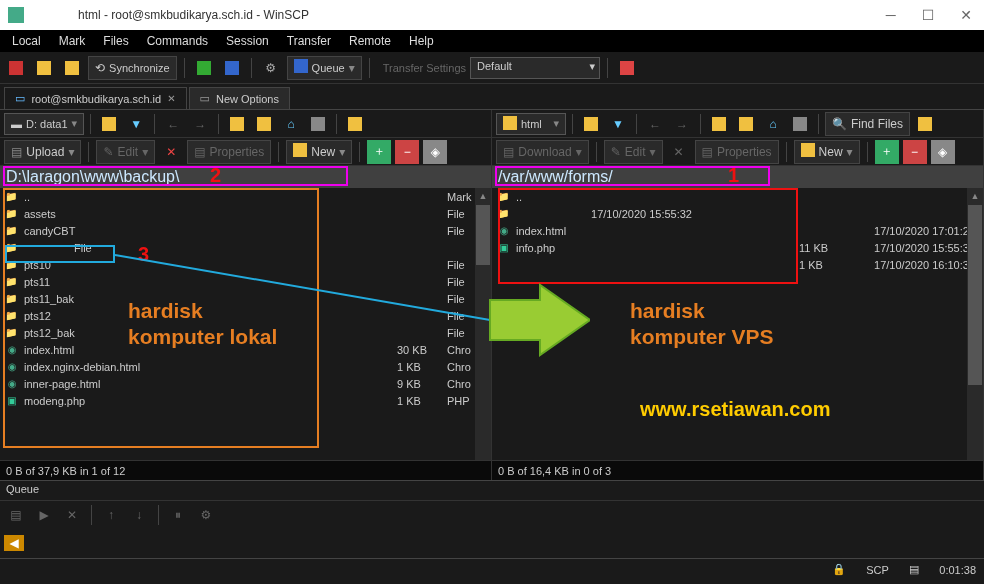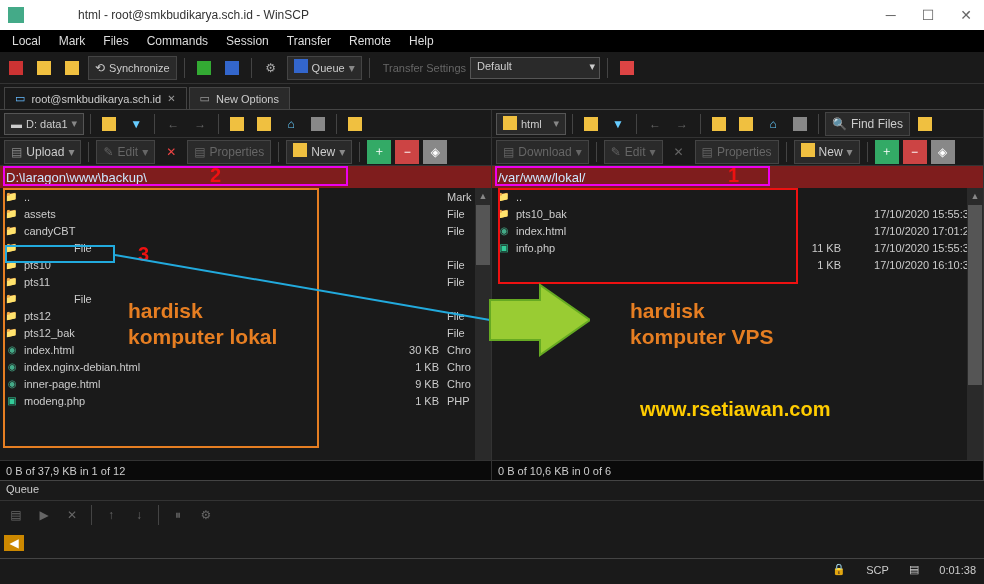--- a/index.html
+++ b/index.html
@@ -19,26 +19,26 @@
 .dropdown::after { content: '▾'; position: absolute; right: 4px; }
 .tabbar { height: 26px; background: #1a1a1a; display: flex; align-items: flex-end; padding: 0 4px; border-bottom: 1px solid #444; }
 .tab { background: #2a2a2a; color: #ccc; padding: 4px 10px; font-size: 11px; border: 1px solid #444; border-bottom: none; margin-right: 2px; display: flex; align-items: center; gap: 6px; cursor: pointer; }
 .tab.active { background: #1a1a1a; }
 .tab .close { color: #999; font-size: 10px; }
 .panels { display: flex; height: 370px; }
 .panel { flex: 1; display: flex; flex-direction: column; border-right: 1px solid #333; overflow: hidden; position: relative; }
 .panel-toolbar { height: 28px; background: #1a1a1a; display: flex; align-items: center; padding: 0 4px; gap: 3px; border-bottom: 1px solid #333; }
 .panel-toolbar2 { height: 28px; background: #1a1a1a; display: flex; align-items: center; padding: 0 4px; gap: 4px; border-bottom: 1px solid #333; color: #999; font-size: 11px; }
 .drive-sel { background: #2a2a2a; border: 1px solid #555; color: #ccc; padding: 2px 6px; font-size: 11px; height: 22px; min-width: 70px; display: flex; align-items: center; gap: 4px; }
-.pathbar { height: 22px; background: #7f1d1d; color: #cce8ff; font-size: 13px; padding: 3px 6px; display: flex; align-items: center; }
+.pathbar { height: 22px; background: #404040; color: #cce8ff; font-size: 16px; padding: 3px 6px; display: flex; align-items: center; }
 .filelist { flex: 1; background: #1a1a1a; overflow: hidden; position: relative; }
 .filerow { display: flex; align-items: center; color: #ccc; font-size: 11px; padding: 1px 4px; height: 17px; cursor: pointer; }
 .ficon { width: 16px; height: 14px; margin-right: 4px; display: inline-flex; align-items: center; justify-content: center; font-size: 10px; }
 .fname { flex: 1; white-space: nowrap; overflow: hidden; }
-.fsize { width: 50px; text-align: right; padding-right: 8px; }
+.fsize { width: 50px; text-align: left; padding-right: 8px; }
 .ftype { width: 40px; overflow: hidden; }
 .fdate { width: 130px; text-align: right; padding-right: 4px; }
 .folder-icon { color: #f0c040; }
 .chrome-icon { color: #4a8; }
 .vscode-icon { color: #3c9; }
 .panel-status { height: 20px; background: #0a0a0a; border-top: 1px solid #333; color: #ccc; font-size: 11px; padding: 2px 6px; display: flex; align-items: center; }
 .queue-section { height: 78px; background: #1a1a1a; border-top: 1px solid #444; }
 .queue-header { height: 20px; color: #ccc; font-size: 11px; padding: 2px 6px; border-bottom: 1px solid #333; }
 .queue-toolbar { height: 28px; display: flex; align-items: center; padding: 0 4px; gap: 4px; background: #1a1a1a; }
 .queue-body { height: 28px; background: #1a1a1a; display:flex; align-items:center; padding:0 4px; }
@@ -230,20 +230,21 @@
             <span class="ftype">File</span>
           </div>
           <div class="filerow">
             <span class="ficon folder-icon">📁</span>
             <span class="fname">pts11</span>
             <span class="fsize"></span>
             <span class="ftype">File</span>
           </div>
           <div class="filerow">
             <span class="ficon folder-icon">📁</span>
+            <span class="fname">pts11_bak</span>
             <span class="fsize"></span>
             <span class="ftype">File</span>
           </div>
           <div class="filerow">
             <span class="ficon folder-icon">📁</span>
             <span class="fname">pts12</span>
             <span class="fsize"></span>
             <span class="ftype">File</span>
           </div>
           <div class="filerow">
@@ -344,33 +345,32 @@
         <span><span class="icon-sq folder"></span></span>
         <span>New</span> 
           <span style="color:#888">▾</span>
       </span>
       <span class="sep"></span>
       <span class="tbtn" style="background:#3a6;color:#fff">＋</span>
       <span class="tbtn" style="background:#c44;color:#fff">−</span>
       <span class="tbtn" style="background:#888;color:#fff">◈</span>
     </div>
     <div class="pathbar">
-        <span>/var/www/lokal/</span>
+        <span>/var/www/forms/</span>
       </div>
     <div class="filelist">
       <div id="remote-rows">
           <div class="filerow">
             <span class="ficon folder-icon">📁</span>
             <span class="fname">..</span>
             <span class="fsize"></span>
             <span class="fdate"></span>
           </div>
           <div class="filerow">
             <span class="ficon folder-icon">📁</span>
-            <span class="fname">pts10_bak</span>
             <span class="fsize"></span>
             <span class="fdate">17/10/2020 15:55:32</span>
           </div>
           <div class="filerow">
             <span class="ficon chrome-icon">◉</span>
             <span class="fname">index.html</span>
             <span class="fsize"></span>
             <span class="fdate">17/10/2020 17:01:28</span>
           </div>
           <div class="filerow">
@@ -385,21 +385,21 @@
             <span class="fsize">1 KB</span>
             <span class="fdate">17/10/2020 16:10:32</span>
           </div>
         </div>
       <div class="scrollbar-v">
         <div class="arr">▲</div>
           <div class="thumb" style="height:180px"></div>
       </div>
     </div>
     <div class="panel-status">
-        <span>0 B of 10,6 KB in 0 of 6</span>
+        <span>0 B of 16,4 KB in 0 of 3</span>
       </div>
   </div>
 </div>
 
 <div class="queue-section">
   <div class="queue-header">Queue</div>
   <div class="queue-toolbar">
     <span class="tbtn disabled">▤</span>
     <span class="tbtn disabled">▶</span>
     <span class="tbtn disabled">✕</span>

